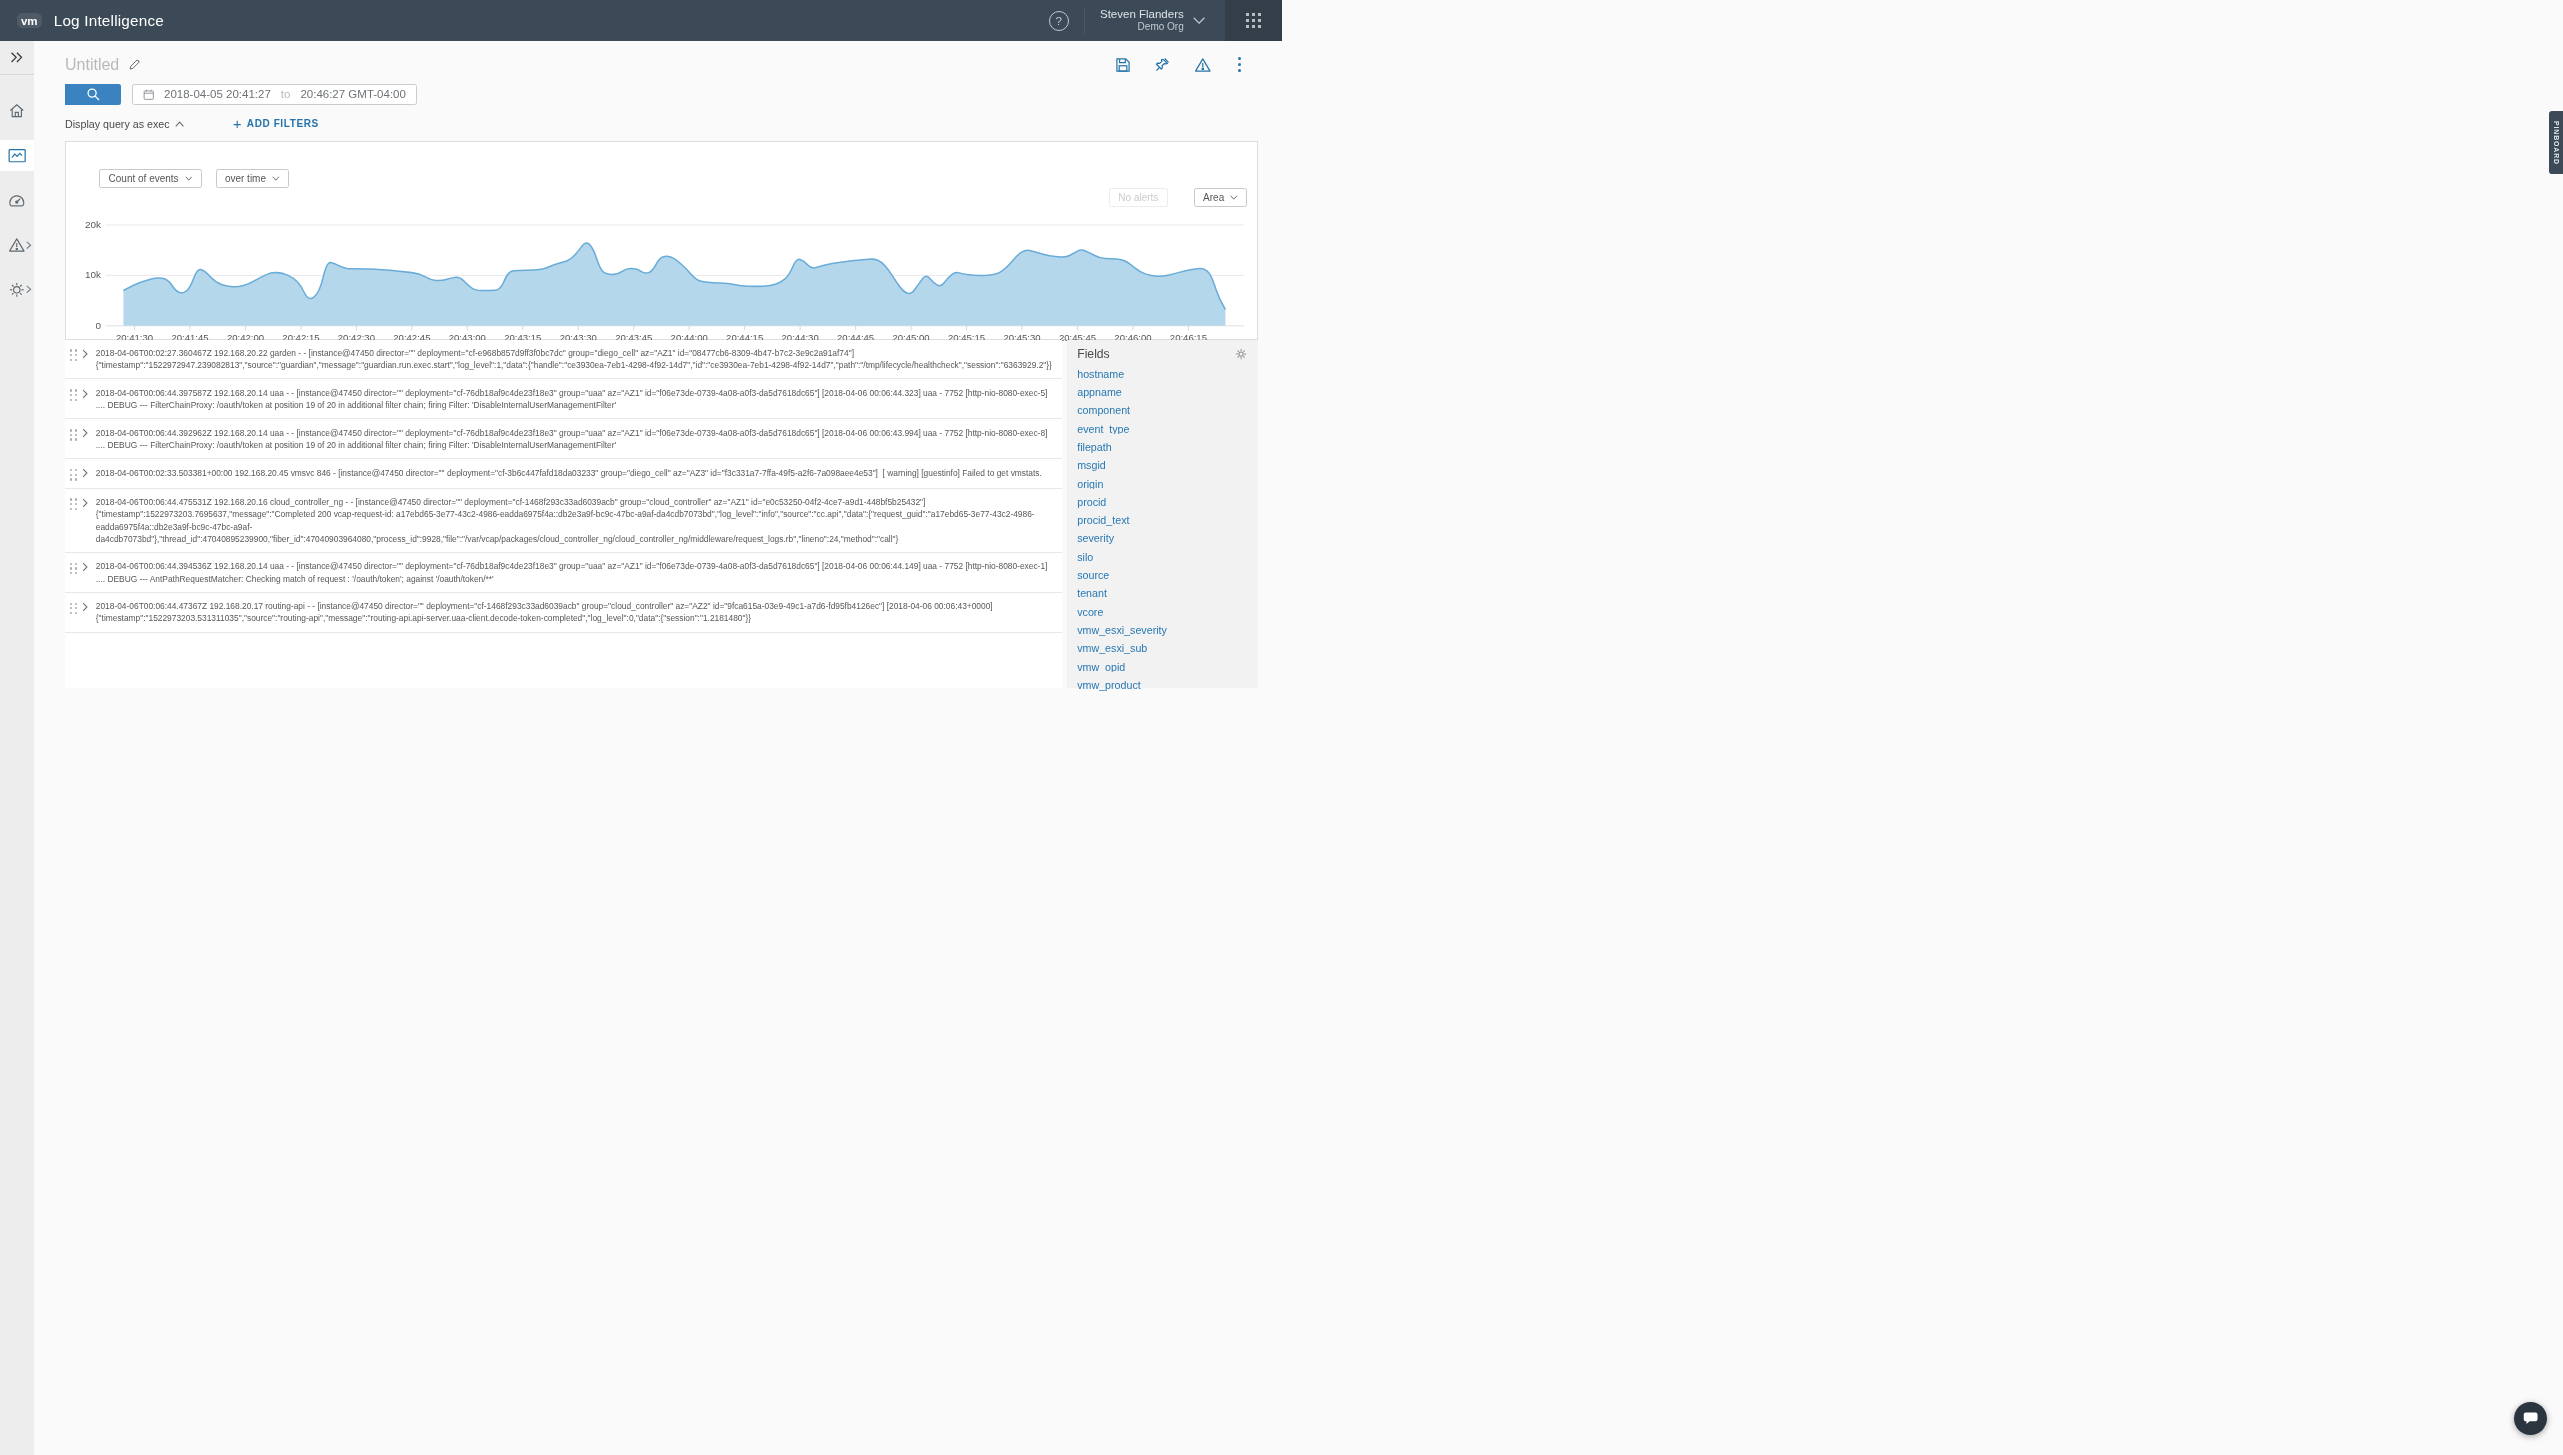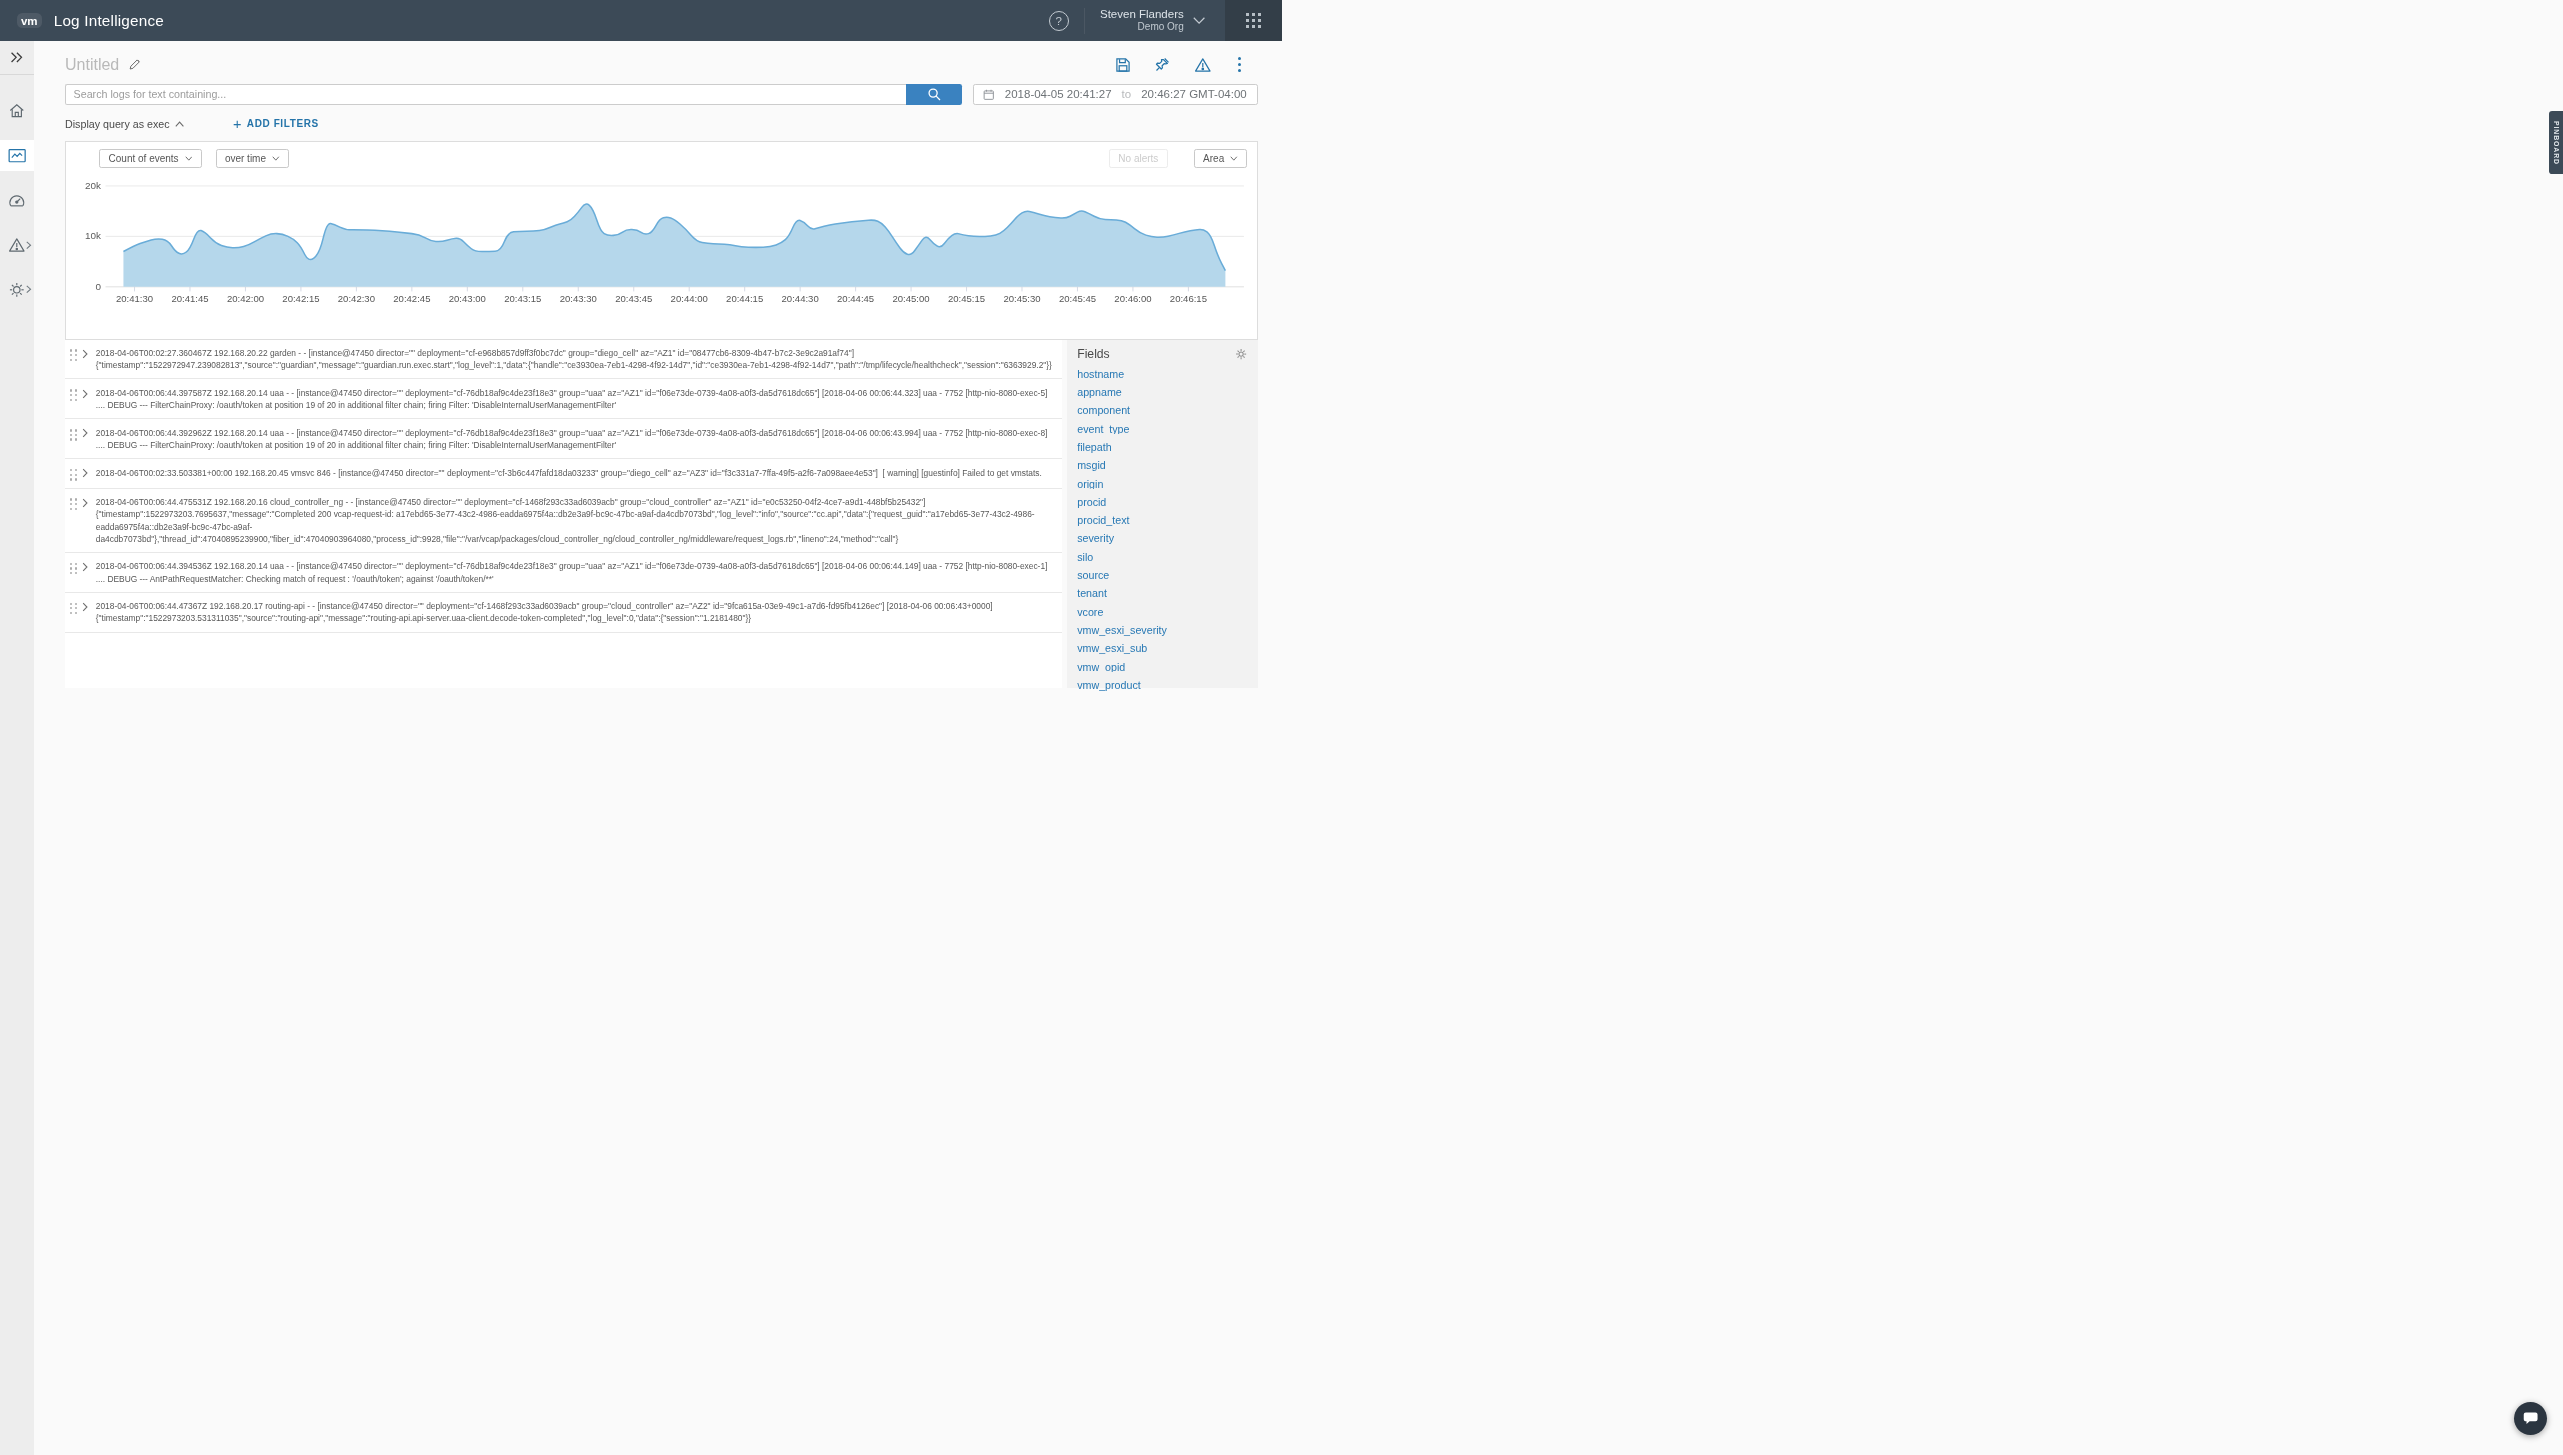--- a/index.html
+++ b/index.html
@@ -52,21 +52,21 @@
   .add-filters { margin-left:49px; display:flex; align-items:center; color:#2574a9; cursor:pointer; }
   .add-filters .plus { font-size:14.5px; font-weight:300; margin-right:5.3px; }
   .add-filters .lbl { font-size:10px; font-weight:bold; letter-spacing:0.6px; }
 
   
   .chart-card { margin-top:8.4px; background:#fff; border:0.8px solid #dddddd; height:199px; padding:7.6px 9.2px 0; }
   .chart-controls { display:flex; align-items:center;padding-left:24px; }
   .sel { height:19px; border:0.8px solid #c9c9c9; border-radius:2.3px; background:#fff; display:flex; align-items:center; padding:0 8.4px; gap:6.1px; font-size:10px; color:#565656; cursor:pointer; }
   .sel + .sel { margin-left:13.8px; }
   .sel.disabled { border-color:#ececec; color:#cccccc; cursor:default; }
-  .chart-controls .right { margin-left:auto; display:flex; gap:12.2px; }
+  .chart-controls .right { margin-left:auto; display:flex; gap:12.2px;margin-top:39px; }
 
   
   .tabs-row { display:flex; align-items:center; margin-top:10.7px; border-bottom:0.8px solid #d6d6d6; height:26px; }
   .tab { font-size:11.5px; color:#8a8a8a; margin-right:27.5px; cursor:pointer; height:26px; display:flex; align-items:center; border-bottom:2.3px solid transparent; }
   .tab.active { color:#313131; border-bottom-color:#2574a9; }
   .tabs-right { margin-left:auto; display:flex; align-items:center; gap:18.3px; padding-bottom:4.6px; }
   .count-text { font-size:11.5px; color:#4a4a4a; }
 
   
   .content-row { display:flex; align-items:stretch; height:348px; }
@@ -236,21 +236,20 @@
       </div>
       <div class="vdots">
           <i></i>
           <i></i>
           <i></i>
         </div>
     </div>
   </div>
 
   <div class="search-row">
-    <input class="search-input" type="text" placeholder="Search logs for text containing..." style="">
     <button class="search-btn">
       <svg width="14.5" height="14.5" viewBox="0 0 19 19">
           <g fill="none" stroke="#ffffff" stroke-width="1.7">
             <circle cx="8" cy="8" r="5.3"></circle>
             <line x1="12" y1="12" x2="17" y2="17"></line>
           </g>
         </svg>
     </button>
     <div class="date-box">
       <svg width="11.5" height="11.5" viewBox="0 0 15 15">

